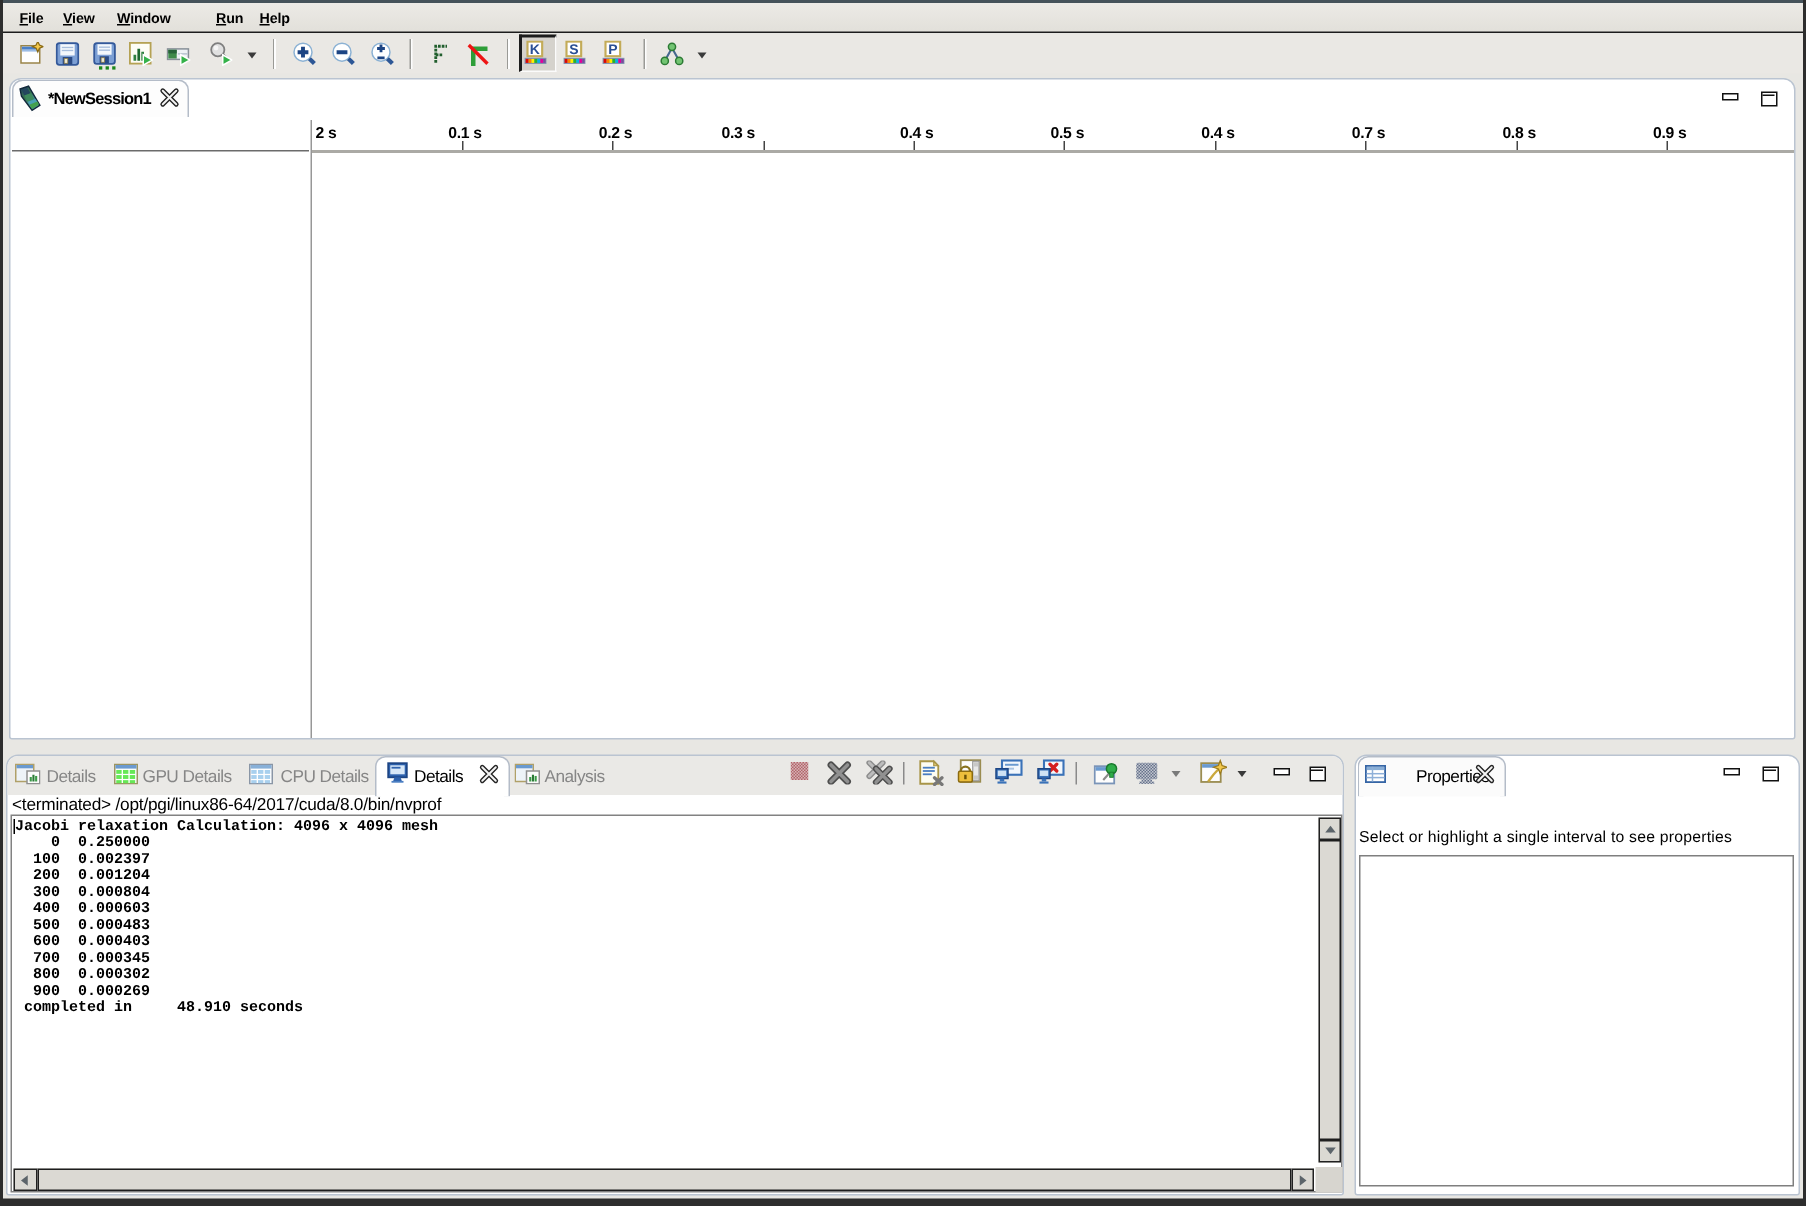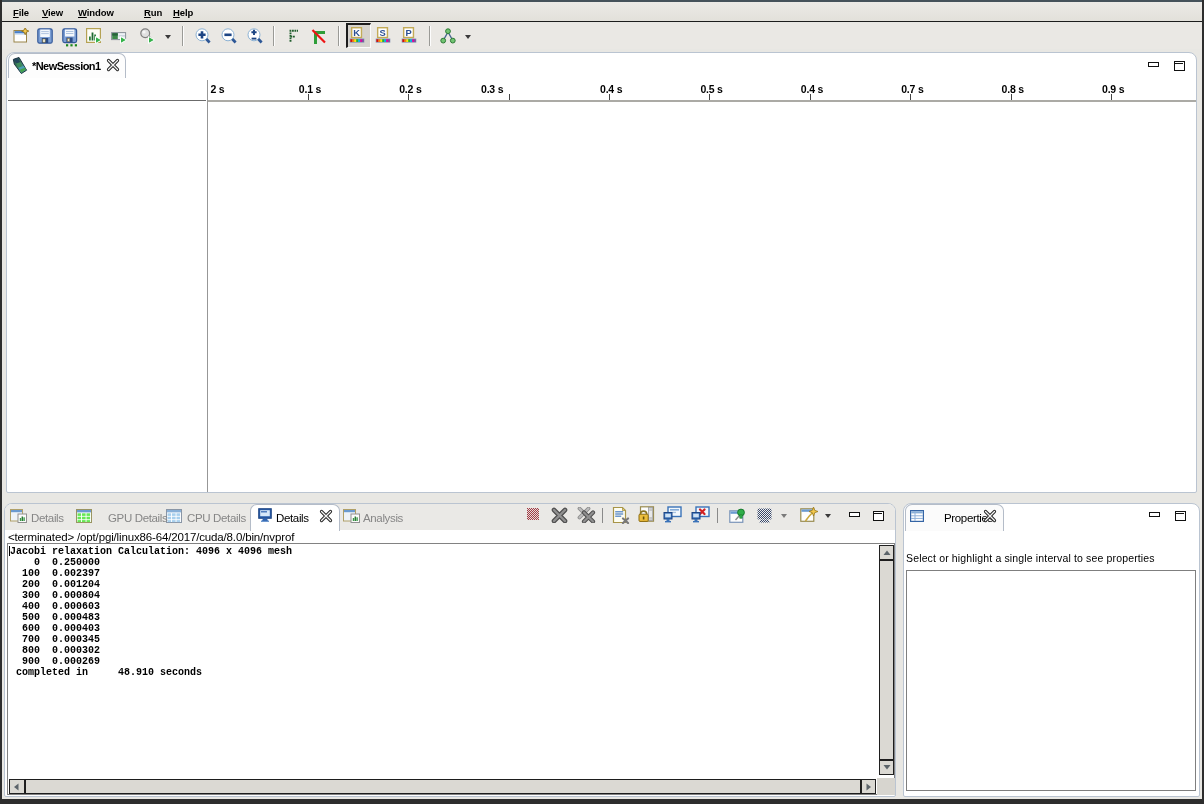--- a/index.html
+++ b/index.html
@@ -319,21 +319,21 @@
     <rect x="9.8" y="9" width="1.4" height="3" fill="#3a9a46"></rect>
     <rect x="11.6" y="7.5" width="1.4" height="4.5" fill="#2a7a36"></rect>
     <rect x="13.4" y="8.3" width="1.4" height="3.7" fill="#3a9a46"></rect>
   </svg>
 
   <svg class="abs" style="left:319px; top:509px;" width="14" height="14" viewBox="0 0 14 14">
     <path d="M2.5 2.5 L11.5 11.5 M11.5 2.5 L2.5 11.5" stroke="#252525" stroke-width="3.2" stroke-linecap="round"></path>
     <path d="M2.5 2.5 L11.5 11.5 M11.5 2.5 L2.5 11.5" stroke="#f4f4f4" stroke-width="1.3" stroke-linecap="round"></path>
   </svg>
   <div class="btab-text" style="left:31px;">Details</div>
-  <div class="btab-text" style="left:108px;">GPU Details</div>
+  <div class="btab-text" style="left:95px;">GPU Details</div>
   <div class="btab-text" style="left:187px;">CPU Details</div>
   <div class="btab-text" style="left:276px; color:#000;">Details</div>
   <div class="btab-text" style="left:363px;">Analysis</div>
   <div id="terminated" class="abs">&lt;terminated&gt; /opt/pgi/linux86-64/2017/cuda/8.0/bin/nvprof</div>
   <div id="conbox" class="abs"></div>
   <div class="abs" style="left:9px; top:546px; width:1px; height:10px; background:#000;"></div>
   <div id="context" class="abs">Jacobi relaxation Calculation: 4096 x 4096 mesh
     0  0.250000
   100  0.002397
   200  0.001204

